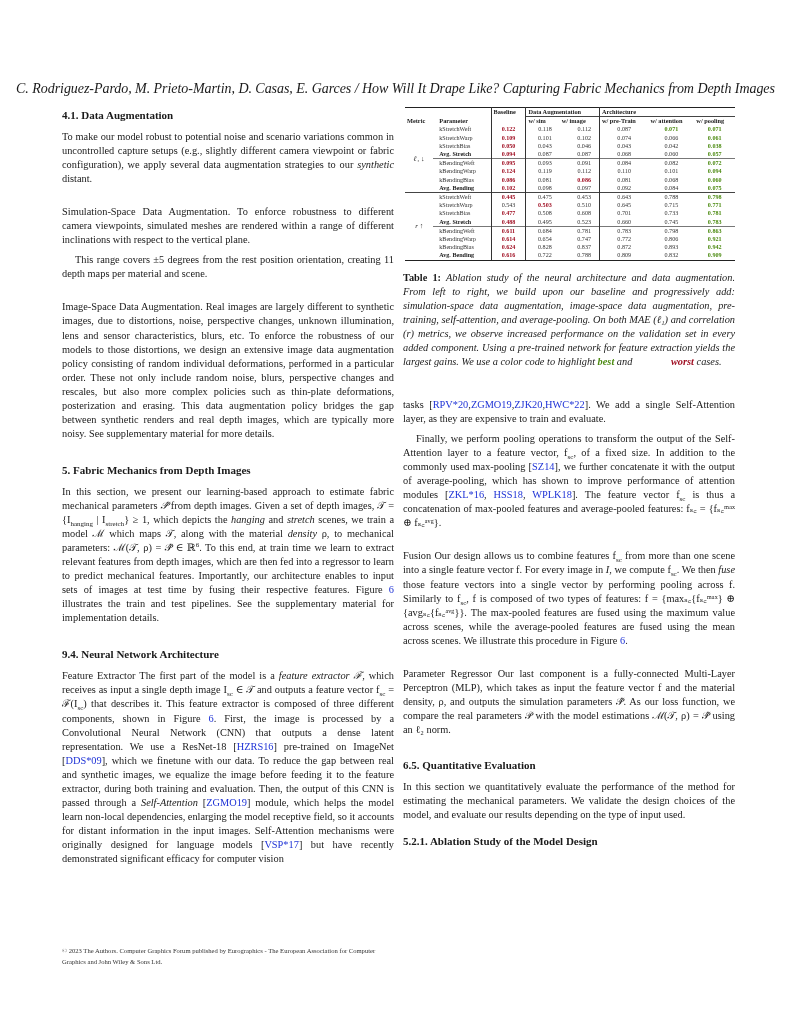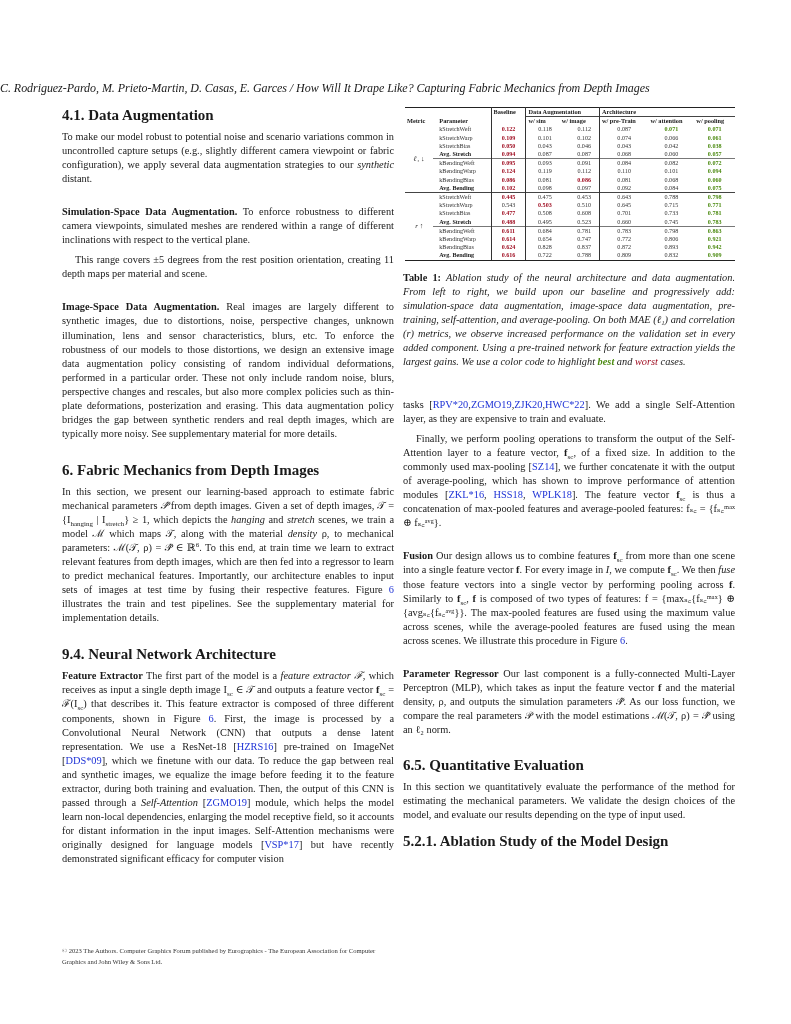--- a/index.html
+++ b/index.html
@@ -1,26 +1,26 @@
 <!DOCTYPE html>
 <html><head>
 <meta charset="utf-8">
 <style>
   html, body { margin: 0; padding: 0; background: #ffffff; }
   body { width: 791px; height: 1024px; position: relative; overflow: hidden;
          font-family: "Liberation Serif", "DejaVu Serif", serif; color: #1a1a1a; }
-  .running-head { position: absolute; top: 81px; left: 0; width: 791px; text-align: left;
-         font-size: 12px; font-style: italic; letter-spacing: -0.05px; }
+  .running-head { position: absolute; top: 81px; left: 0; width: 791px; text-align: center;
+         font-size: 14px; font-style: italic; letter-spacing: -0.05px; }
   .col { position: absolute; width: 332px; font-size: 10.35px; line-height: 14.05px; text-align: justify; hyphens: none; }
   .col-left { left: 62px; top: 108px; }
   .col-right { left: 403px; top: 107px; }
-  h3.sec { margin: 0; font-size: 15px; font-weight: bold; line-height: 14px; }
+  h3.sec { margin: 0; font-size: 11px; font-weight: bold; line-height: 14px; }
   p { margin: 0; }
   .indent { text-indent: 13px; }
-  .bold { font-weight: bold; margin-top: 20px; }
+  .bold { font-weight: normal; margin-top: 20px; }
   .it { font-style: italic; }
   .link { color: #1f33d6; }
   sub, sup { font-size: 7px; line-height: 0; }
   .gap-s { height: 8px; }
   .gap-l { height: 19px; }
 
   
   .tbl-wrap { position: relative; width: 332px; }
   table.abl { border-collapse: collapse; font-size: 6.1px; line-height: 8.2px; width: 330px; margin-left: 2px; }
   table.abl td, table.abl th { padding: 0 2px; white-space: nowrap; }
@@ -32,41 +32,41 @@
   .num-r { text-align: right; color: #333; padding-right: 8px !important; }
   .best { color: #4b8a10; font-weight: bold; }
   .worst { color: #a01024; font-weight: bold; }
   .pname { text-align: left; padding-left: 6px !important; color: #333; }
   .pname.avg { font-weight: bold; color: #1a1a1a; }
   .metric { text-align: center; font-style: italic; font-size: 7px; }
   .caption { margin-top: 10px; font-size: 10.35px; line-height: 14.05px; text-align: justify; }
   .caption .cap-label { font-weight: bold; font-style: normal; }
   .caption .cap-body { font-style: italic; }
   .cap-best { color: #4b8a10; font-weight: bold; }
-  .cap-worst { color: #a01024; font-weight: normal; }
+  .cap-worst { color: #a01024; font-weight: bold; margin-left: 36px; }
 
   .footer { position: absolute; left: 62px; top: 945px; width: 332px; font-size: 6.6px; line-height: 11.4px; color: #333; }
 </style>
 </head>
 <body>
 
 <div class="running-head">C. Rodriguez-Pardo, M. Prieto-Martin, D. Casas, E. Garces / How Will It Drape Like? Capturing Fabric Mechanics from Depth Images</div>
 
 <div class="col col-left">
   <h3 class="sec">4.1.  Data Augmentation</h3>
   <div class="gap-s"></div>
   <p><span>To make our model robust to potential noise and scenario variations common in uncontrolled capture setups (e.g., slightly different camera viewpoint or fabric configuration), we apply several data augmentation strategies to our </span><span class="it">synthetic</span><span> distant.</span></p>
   <div class="gap-l"></div>
   <p><span class="bold">Simulation-Space Data Augmentation.</span><span> To enforce robustness to different camera viewpoints, simulated meshes are rendered within a range of different inclinations with respect to the vertical plane.</span></p>
   <div style="height:6px"></div>
   <p class="indent">This range covers ±5 degrees from the rest position orientation, creating 11 depth maps per material and scene.</p>
   <div class="gap-l"></div>
   <p><span class="bold">Image-Space Data Augmentation.</span><span> Real images are largely different to synthetic images, due to distortions, noise, perspective changes, unknown illumination, lens and sensor characteristics, blurs, etc. To enforce the robustness of our models to those distortions, we design an extensive image data augmentation policy consisting of random individual deformations, performed in a particular order. These not only include random noise, blurs, perspective changes and rescales, but also more complex policies such as thin-plate deformations, posterization and erasing. This data augmentation policy bridges the gap between synthetic renders and real depth images, which are typically more noisy. See supplementary material for more details.</span></p>
   <div style="height:22px"></div>
-  <h3 class="sec">6.  Fabric Mechanics from Depth Images</h3>
+  <h3 class="sec">5.  Fabric Mechanics from Depth Images</h3>
   <div class="gap-s"></div>
   <p><span>In this section, we present our learning-based approach to estimate fabric mechanical parameters </span><span class="it">𝒫̂</span><span> from depth images. Given a set of depth images, 𝒯 = {I</span><sub>hanging</sub><span> | I</span><sub>stretch</sub><span>} ≥ 1, which depicts the </span><span class="it">hanging</span><span> and </span><span class="it">stretch</span><span> scenes, we train a model ℳ which maps 𝒯, along with the material </span><span class="it">density</span><span> ρ, to mechanical parameters: ℳ(𝒯, ρ) = 𝒫̂ ∈ ℝ</span><sup>6</sup><span>. To this end, at train time we learn to extract relevant features from depth images, which are then fed into a regressor to learn to predict mechanical features. Importantly, our architecture enables to input sets of images at test time by fusing their respective features. Figure </span><span class="link">6</span><span> illustrates the train and test pipelines. See the supplementary material for implementation details.</span></p>
   <div style="height:22px"></div>
   <h3 class="sec">9.4.  Neural Network Architecture</h3>
   <div class="gap-s"></div>
   <p><span class="bold">Feature Extractor</span><span>  The first part of the model is a </span><span class="it">feature extractor ℱ</span><span>, which receives as input a single depth image I</span><sub>sc</sub><span> ∈ 𝒯 and outputs a feature vector </span><span class="bold">f</span><sub>sc</sub><span> = ℱ(I</span><sub>sc</sub><span>) that describes it. This feature extractor is composed of three different components, shown in Figure </span><span class="link">6</span><span>. First, the image is processed by a Convolutional Neural Network (CNN) that outputs a dense latent representation. We use a ResNet-18 [</span><span class="link">HZRS16</span><span>] pre-trained on ImageNet [</span><span class="link">DDS*09</span><span>], which we finetune with our data. To reduce the gap between real and synthetic images, we equalize the image before feeding it to the feature extractor, during both training and evaluation. Then, the output of this CNN is passed through a </span><span class="it">Self-Attention</span><span> [</span><span class="link">ZGMO19</span><span>] module, which helps the model learn non-local dependencies, enlarging the model receptive field, so it accounts for distant information in the input images. Self-Attention mechanisms were originally designed for language models [</span><span class="link">VSP*17</span><span>] but have recently demonstrated significant efficacy for computer vision</span></p>
 </div>
 
 <div class="footer">© 2023 The Authors. Computer Graphics Forum published by Eurographics - The European Association for Computer Graphics and John Wiley &amp; Sons Ltd.</div>
 

